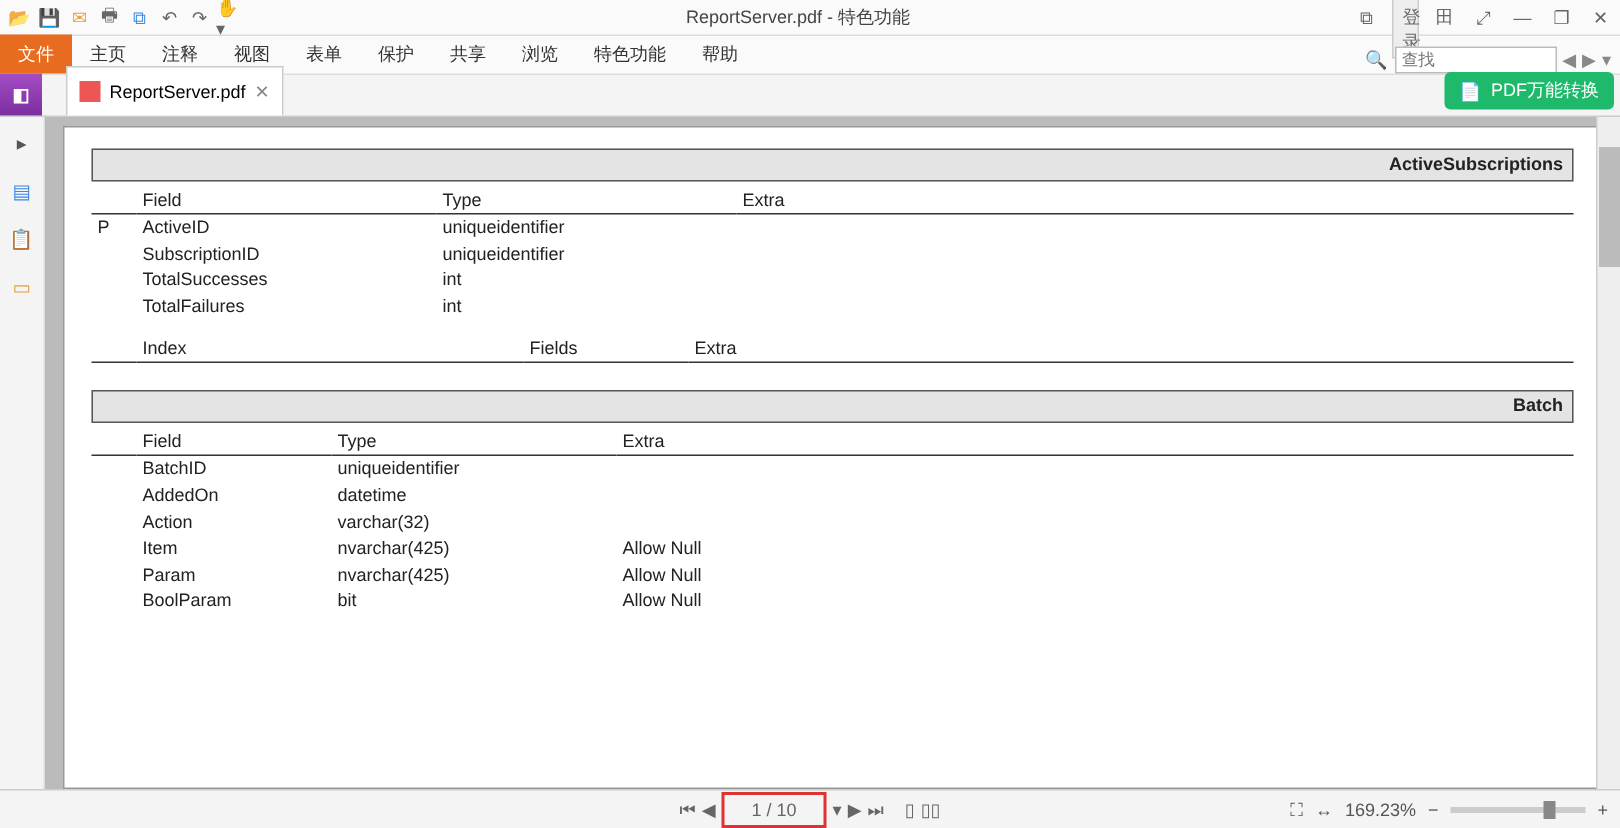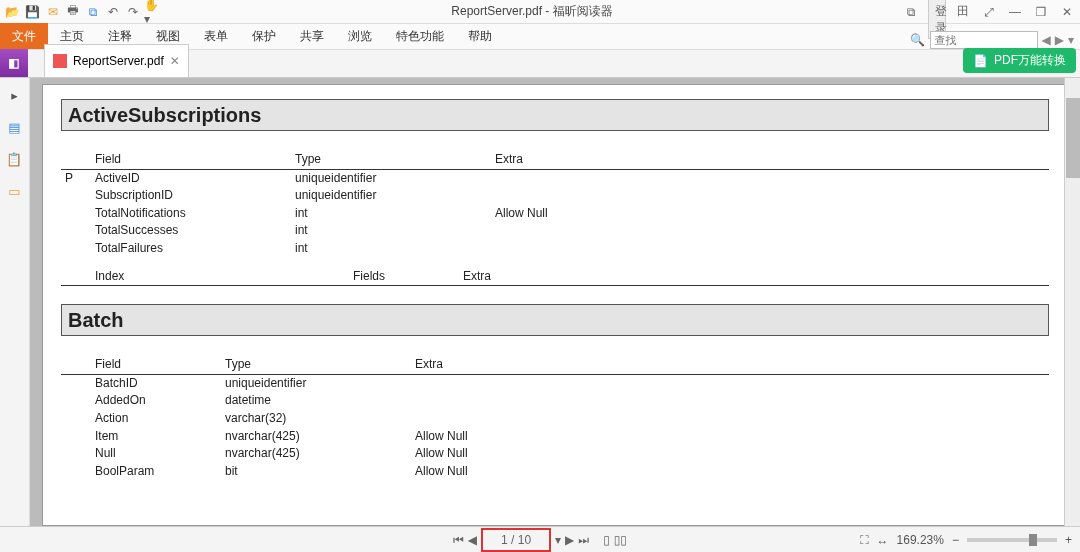--- a/index.html
+++ b/index.html
@@ -21,21 +21,21 @@
 .tabstrip{height:28px;background:#f4f4f4;display:flex;align-items:flex-end;border-bottom:1px solid #ccc;}
 .tabstrip .left-first{width:28px;height:28px;background:linear-gradient(#a44dc4,#7c2ea0);display:flex;align-items:center;justify-content:center;color:#fff;font-weight:bold;}
 .tabstrip .doc-tab{display:flex;align-items:center;background:#fff;border:1px solid #ccc;border-bottom:none;height:24px;padding:16px 8px;margin-left:16px;gap:6px;}
 .tabstrip .doc-tab .pdf-ico{width:14px;height:14px;background:#e55;}
 .tabstrip .doc-tab .close{color:#888;cursor:pointer;}
 .workspace{display:flex;height:448px;}
 .left-tools{width:30px;background:#f4f4f4;border-right:1px solid #ddd;display:flex;flex-direction:column;align-items:center;gap:14px;padding-top:8px;}
 .left-tools span{width:18px;height:18px;display:flex;align-items:center;justify-content:center;font-size:13px;}
 .page-area{flex:1;background:#bbb;overflow:hidden;position:relative;}
 .page{background:#fff;margin:6px 12px;border:1px solid #999;padding:14px 18px 0 18px;height:442px;font-family:"Courier New",monospace;font-size:14.5px;color:#222;line-height:1.3;}
-.sect-title{background:#e4e4e4;border:1px solid #555;padding:2px 6px;font-weight:bold;font-size:20px;margin-bottom:20px;}
+.sect-title{background:#e4e4e4;border:1px solid #555;padding:2px 6px;font-weight:bold;font-size:12px;margin-bottom:4px;text-align:right;}
 table.db{width:100%;border-collapse:collapse;font-family:"Courier New",monospace;}
 table.db td,table.db th{text-align:left;padding:1px 4px;font-weight:normal;white-space:nowrap;}
 table.db tr.hdr td{border-bottom:1px solid #333;}
 table.db tr.topline td{border-top:1px solid #333;}
 .space{height:10px;}
 .statusbar{position:absolute;bottom:0;left:0;right:0;height:26px;background:#f4f4f4;border-top:1px solid #ccc;display:flex;align-items:center;justify-content:center;gap:6px;}
 .statusbar .nav{display:flex;align-items:center;gap:4px;}
 .statusbar .nav span{color:#666;cursor:pointer;font-size:12px;}
 .statusbar .pagebox{border:2px solid #d33;padding:3px 18px;font-family:"Courier New",monospace;font-size:13px;display:flex;align-items:center;}
 .statusbar .right{position:absolute;right:8px;display:flex;align-items:center;gap:8px;font-size:11px;color:#555;}
@@ -51,21 +51,21 @@
   <div class="qat">
     <span style="color:#e8a23c">📂</span>
     <span style="color:#3c8ae8">💾</span>
     <span style="color:#e8a23c">✉</span>
     <span style="color:#666">🖶</span>
     <span style="color:#3c8ae8">⧉</span>
     <span style="color:#666">↶</span>
     <span style="color:#666">↷</span>
     <span style="color:#666">✋▾</span>
   </div>
-  <div class="title">ReportServer.pdf - 福昕阅读器</div>
+  <div class="title">ReportServer.pdf - 特色功能</div>
   <div class="winctl">
     <span>⧉</span>
     <span class="notlogin">未登录</span>
     <span>田</span>
     <span>⤢</span>
     <span>—</span>
     <span>❐</span>
     <span>✕</span>
   </div>
 </div>
@@ -131,26 +131,20 @@
               <td></td>
             </tr>
         <tr>
               <td></td>
               <td>SubscriptionID</td>
               <td>uniqueidentifier</td>
               <td></td>
             </tr>
         <tr>
               <td></td>
-              <td>TotalNotifications</td>
-              <td>int</td>
-              <td>Allow Null</td>
-            </tr>
-        <tr>
-              <td></td>
               <td>TotalSuccesses</td>
               <td>int</td>
               <td></td>
             </tr>
         <tr>
               <td></td>
               <td>TotalFailures</td>
               <td>int</td>
               <td></td>
             </tr>
@@ -198,21 +192,21 @@
               <td></td>
             </tr>
         <tr>
               <td></td>
               <td>Item</td>
               <td>nvarchar(425)</td>
               <td>Allow Null</td>
             </tr>
         <tr>
               <td></td>
-              <td>Null</td>
+              <td>Param</td>
               <td>nvarchar(425)</td>
               <td>Allow Null</td>
             </tr>
         <tr>
               <td></td>
               <td>BoolParam</td>
               <td>bit</td>
               <td>Allow Null</td>
             </tr>
       </tbody>

